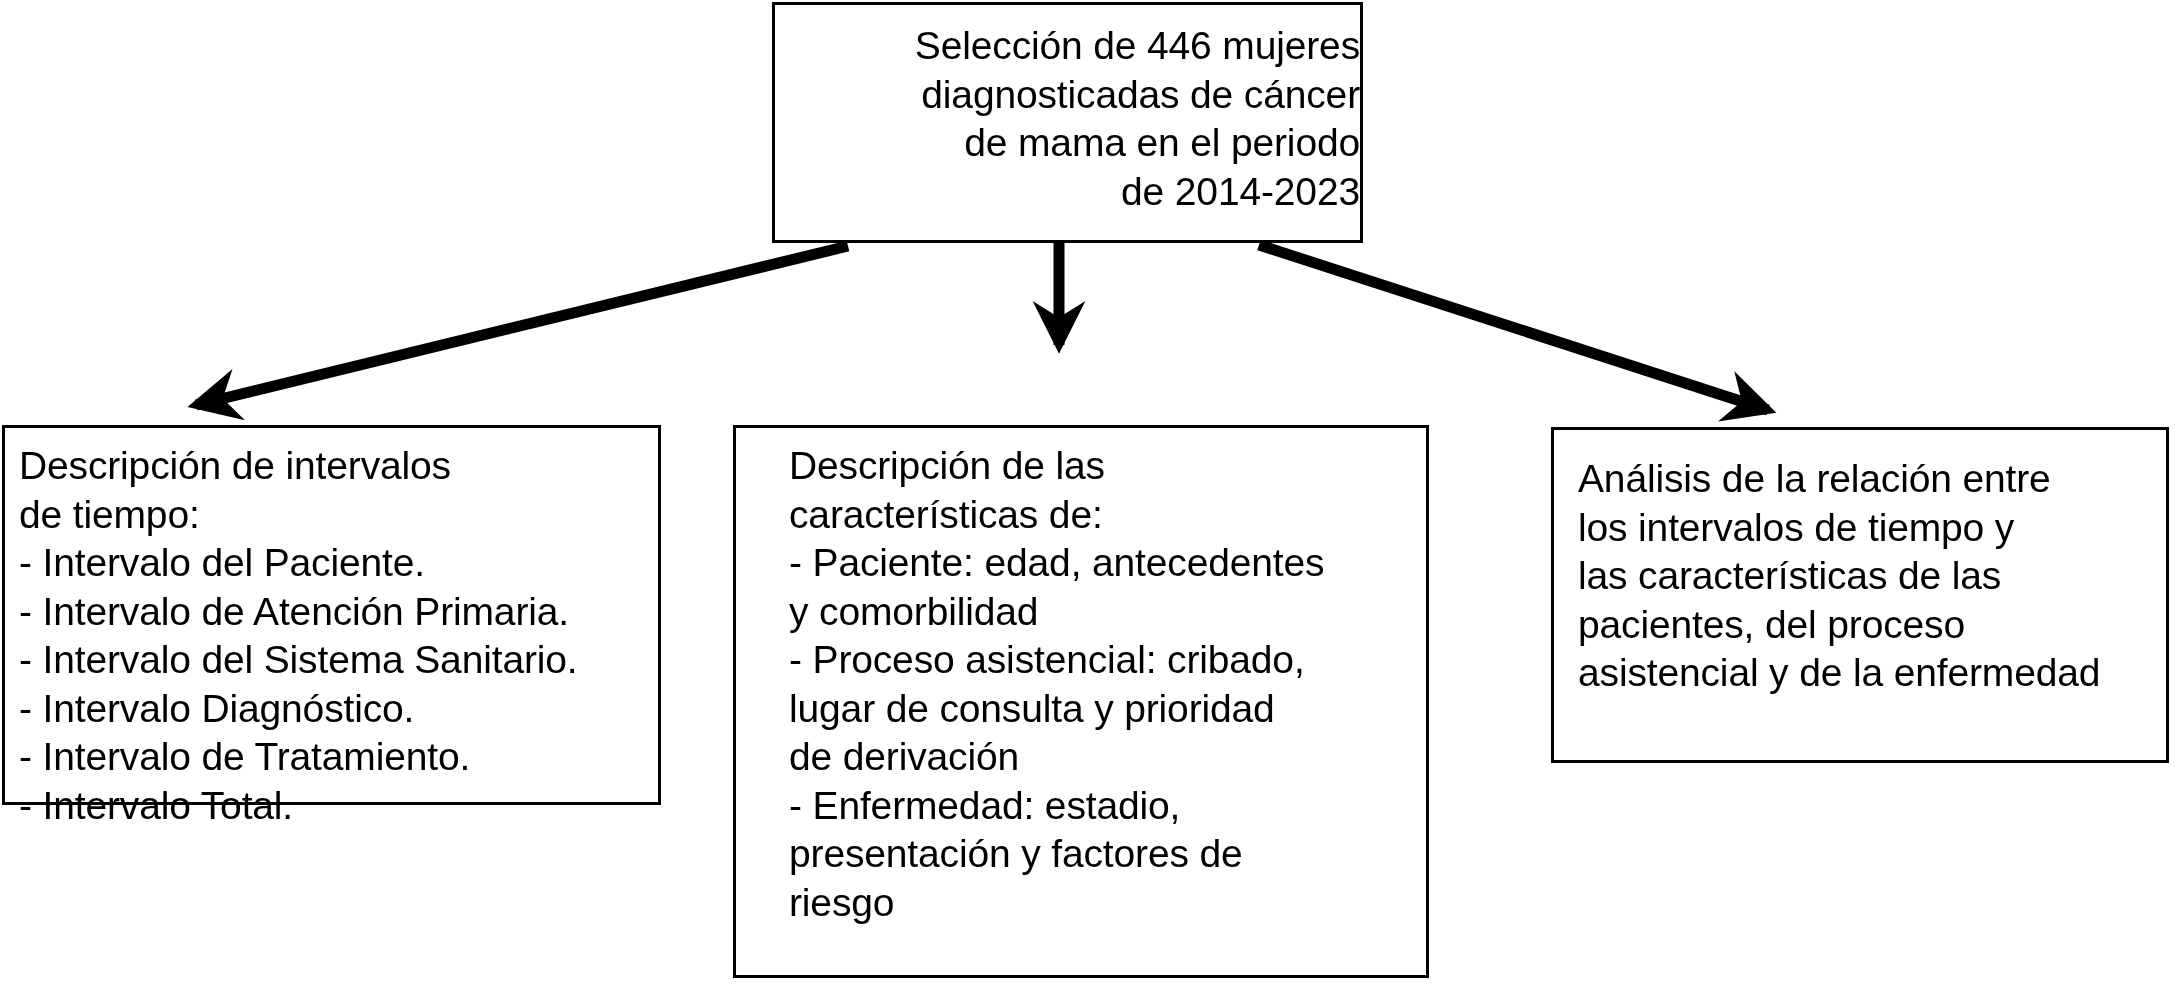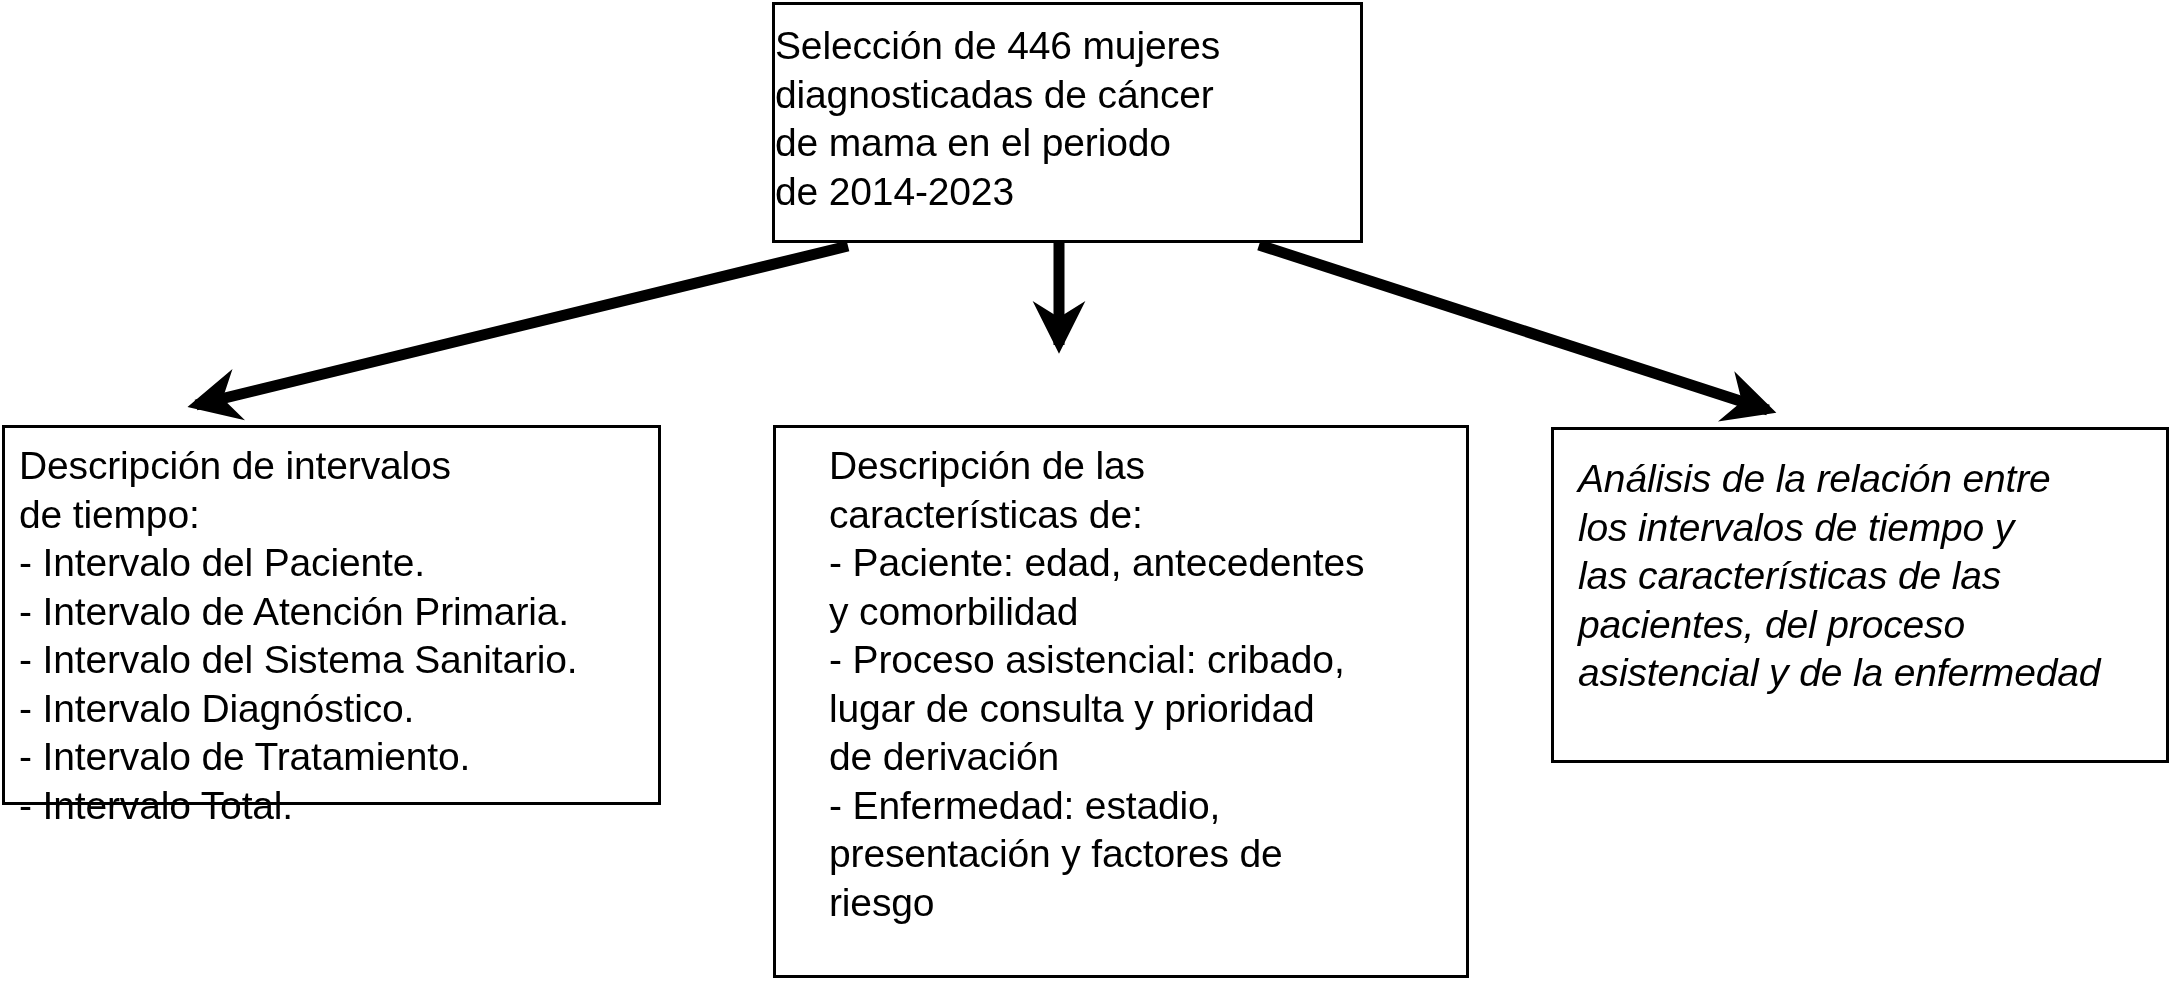--- a/index.html
+++ b/index.html
@@ -29,52 +29,51 @@
     letter-spacing: -0.15px;
   }
   
   #box-root {
     left: 772px;
     top: 2px;
     width: 591px;
     height: 241px;
   }
   #box-root .node-text {
-    text-align: left;
+    text-align: right;
     padding-top: 17px;
   }
   
   #box-intervals {
     left: 2px;
     top: 425px;
     width: 659px;
     height: 380px;
   }
   #box-intervals .node-text {
     text-align: left;
     padding: 14px 0 0 14px;
   }
   
   #box-characteristics {
-    left: 773px;
+    left: 733px;
     top: 425px;
     width: 696px;
     height: 553px;
   }
   #box-characteristics .node-text {
     text-align: left;
     padding: 14px 0 0 53px;
   }
   
   #box-analysis {
     left: 1551px;
     top: 427px;
     width: 618px;
     height: 336px;
-    font-style: italic;
   }
   #box-analysis .node-text {
     text-align: left;
     padding: 25px 0 0 24px;
   }
   #arrow-layer {
     position: absolute;
     left: 0;
     top: 0;
     width: 2175px;

